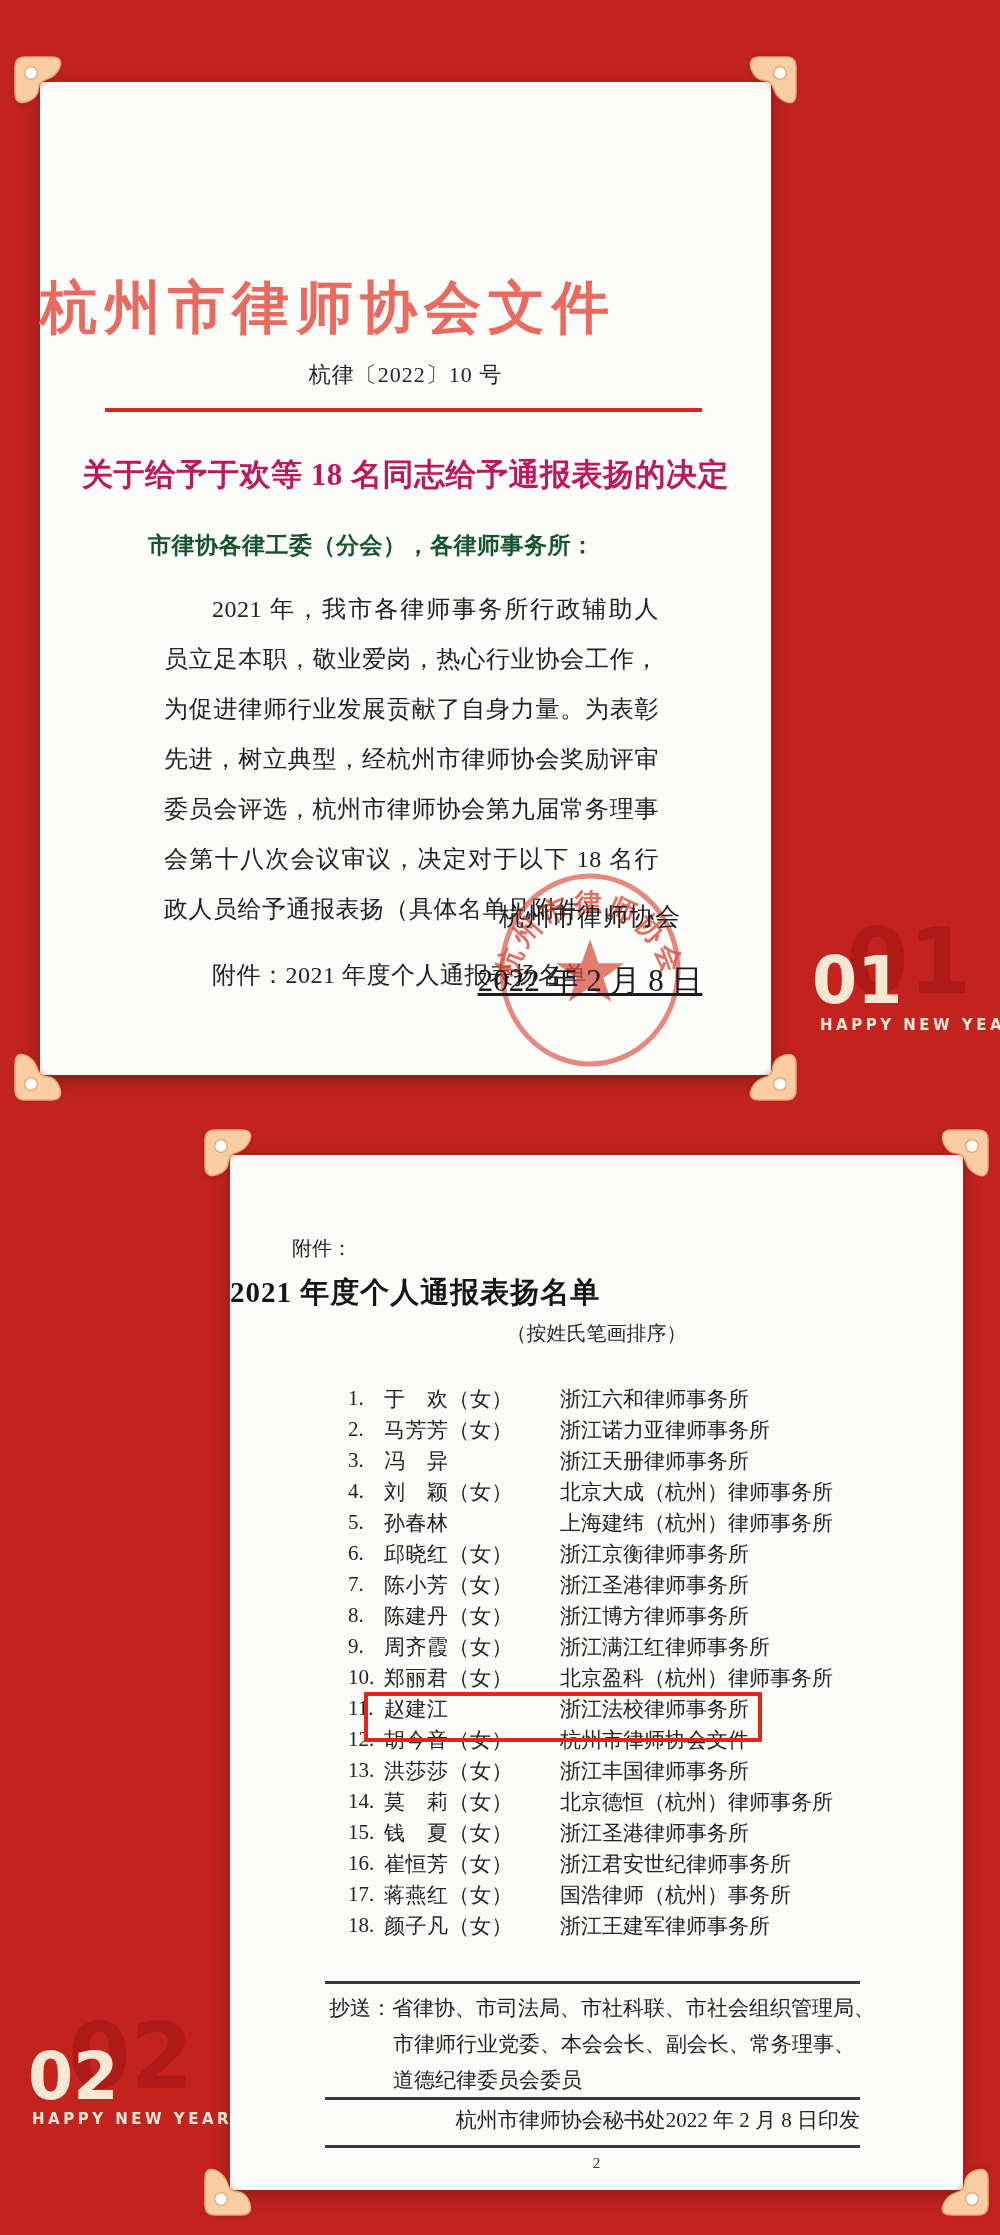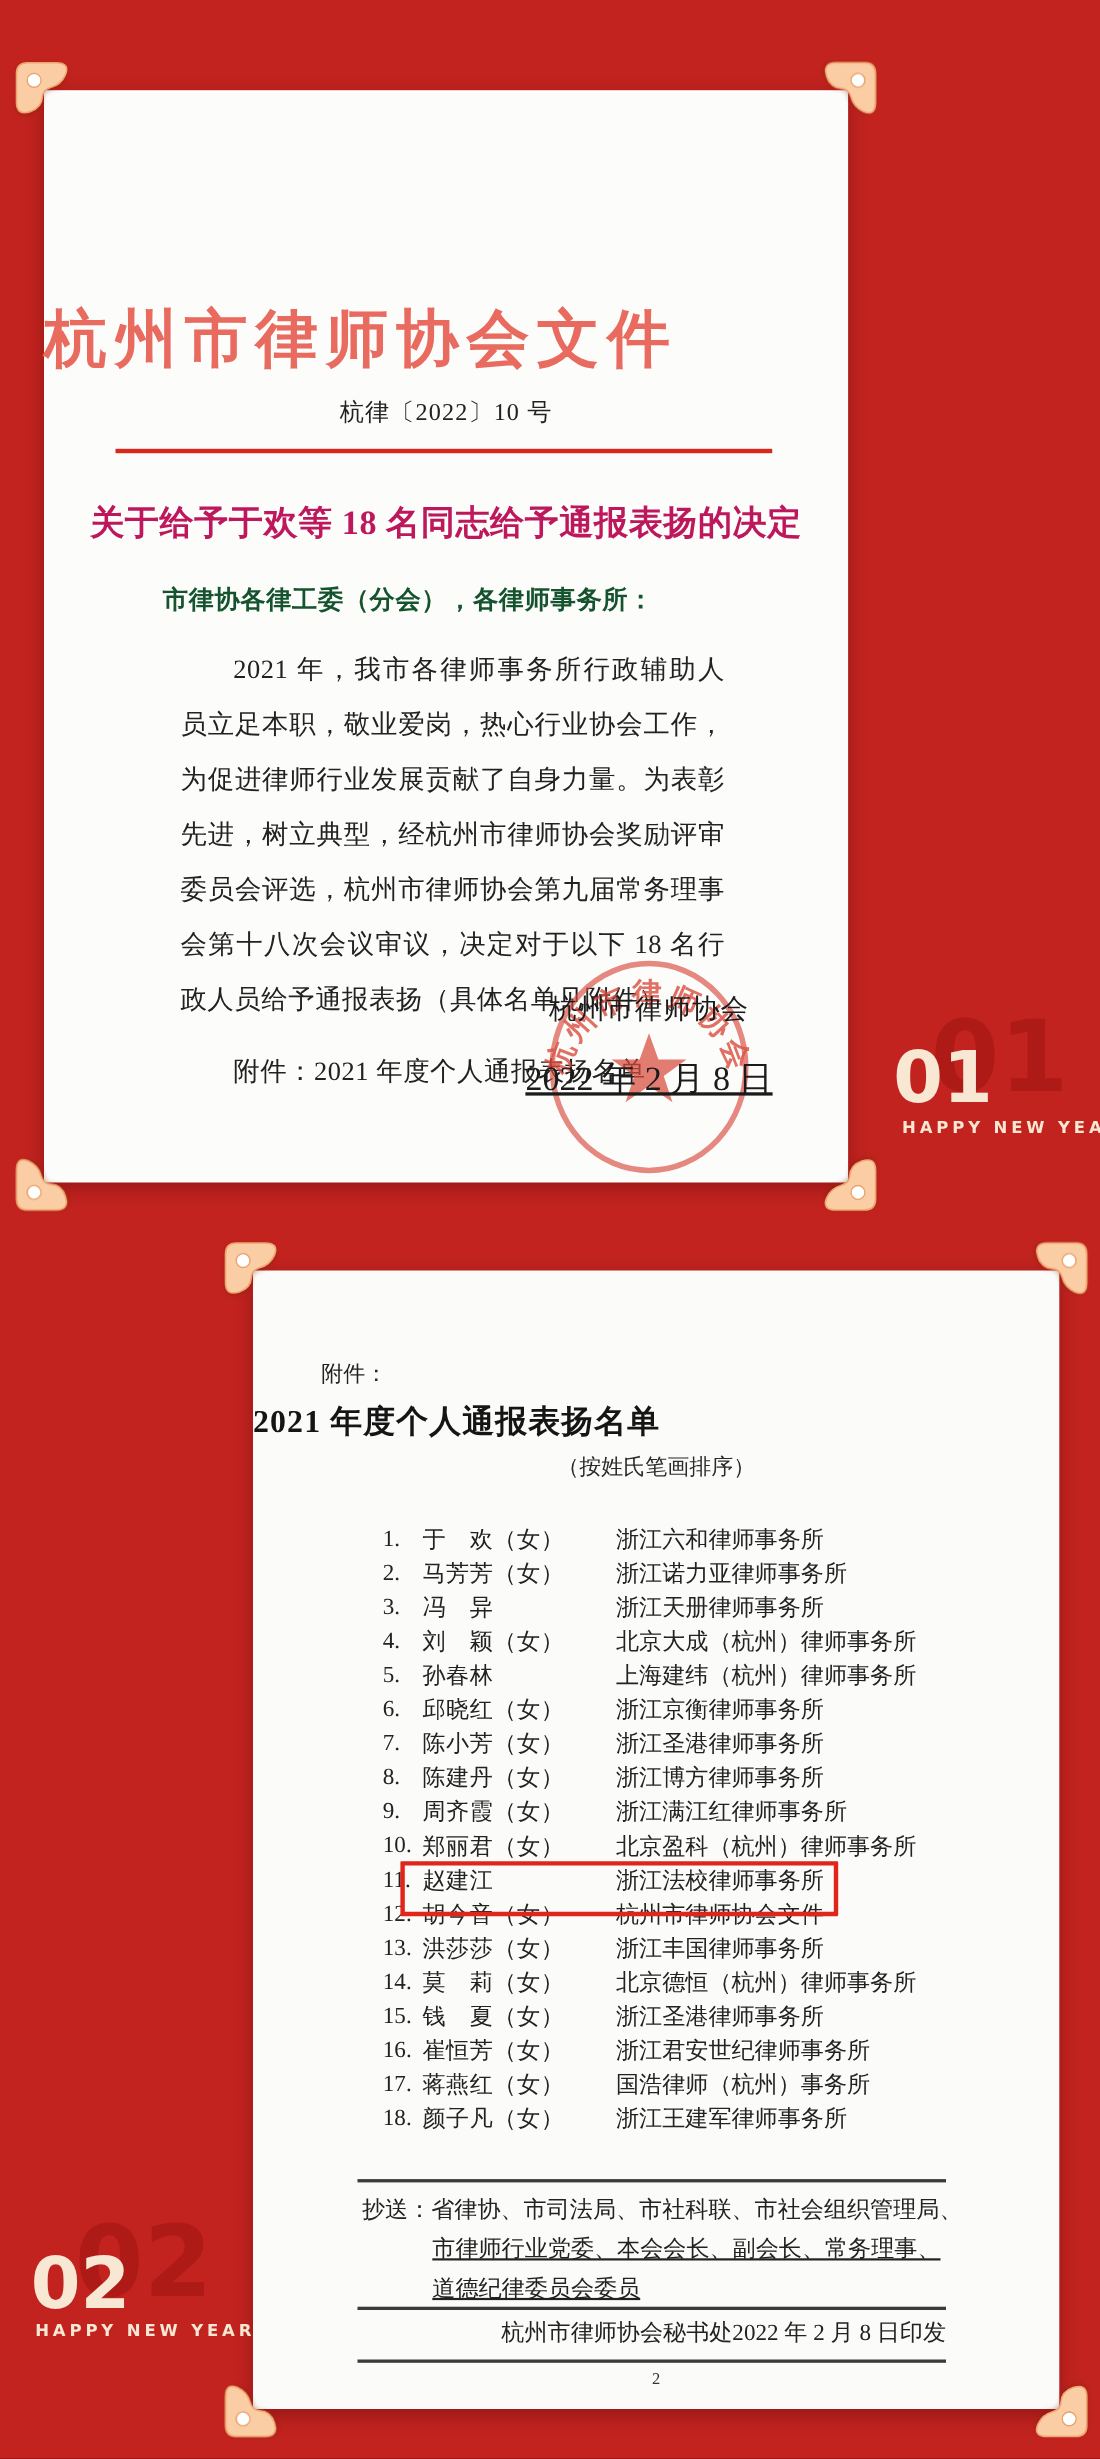--- a/index.html
+++ b/index.html
@@ -81,21 +81,21 @@
   .highlight-box{
     position:absolute; left:134px; top:537px; width:390px; height:42px;
     border:4px solid #E0251A; z-index:8; border-radius:1px;
   }
   .sep{position:absolute; left:95px; width:535px; height:3px; background:#3b3b3b;}
   #sepA{top:826px;} #sepB{top:942px;} #sepC{top:990px;}
   .cc-block{
     position:absolute; left:99px; top:835px; width:540px;
     font-size:21px; color:#222; line-height:36px; white-space:nowrap;
   }
-  .cc-block .cont{padding-left:64px;text-decoration:underline;}
+  .cc-block .cont{padding-left:64px;}
   .issuer-row{
     position:absolute; left:98px; top:951px; width:532px;
     display:flex; justify-content:flex-end; font-size:21px; color:#222; white-space:nowrap;
   }
   .page-num{position:absolute; left:0; top:1000px; width:100%; text-align:center; font-size:15px; color:#333;}
 </style>
 </head>
 <body>
 
 <div class="page">

